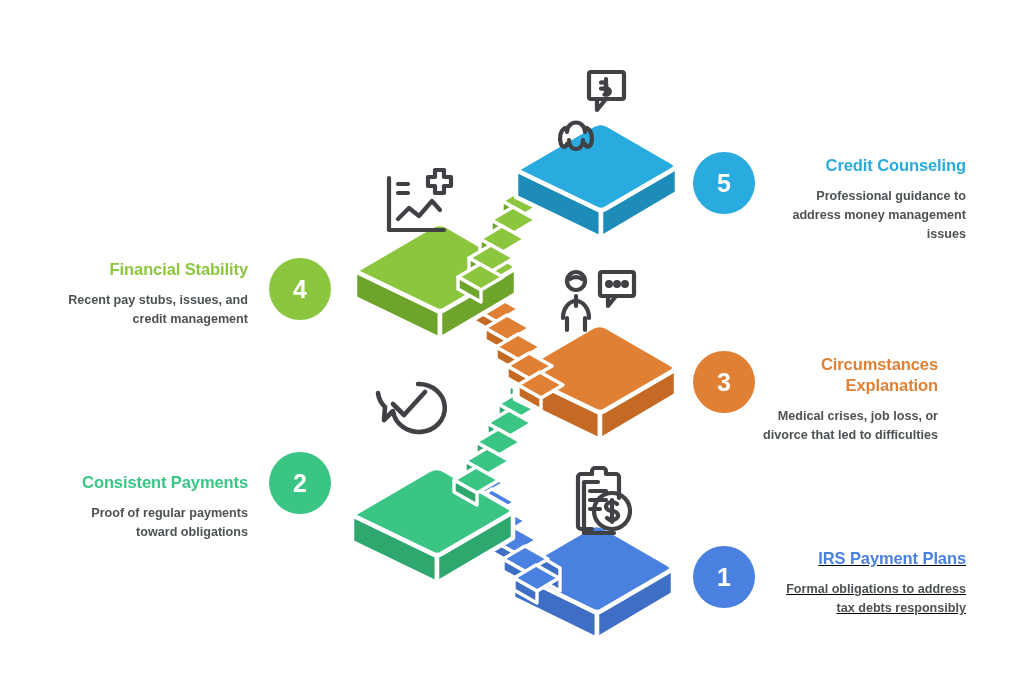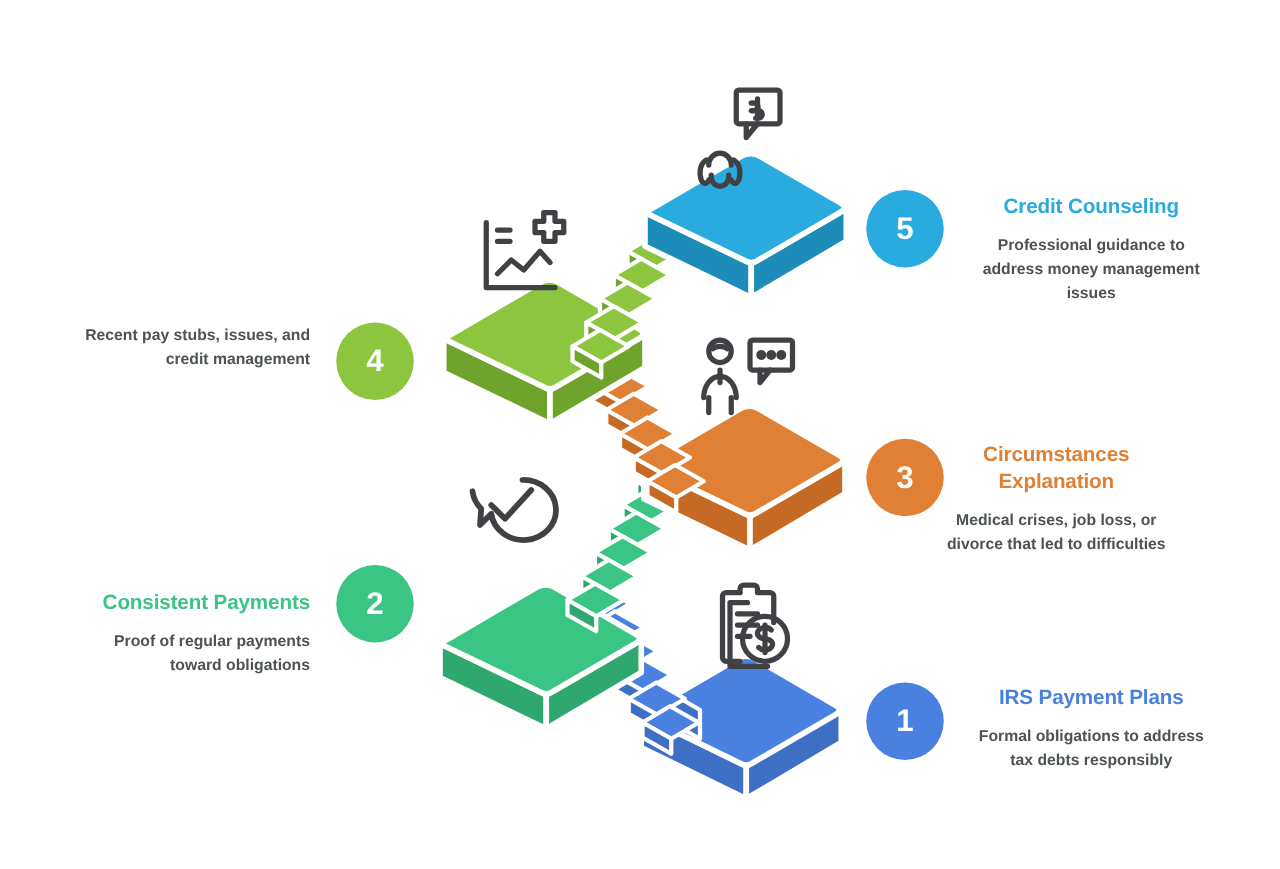--- a/index.html
+++ b/index.html
@@ -34,21 +34,21 @@
     color: #ffffff;
     font-size: 25px;
     font-weight: bold;
     box-shadow: 0 0 0 4px #ffffff;
   }
   .txt-wrap {
     position: absolute;
     width: 186px;
   }
   .txt-wrap.left { text-align: right; }
-  .txt-wrap.right { text-align: center; }
+  .txt-wrap.right { text-align: right; }
   .step-title {
     font-size: 16.5px;
     font-weight: bold;
     line-height: 1.26;
     margin: 0 0 11px 0;
     letter-spacing: -0.1px;
   }
   .step-desc {
     font-size: 12.6px;
     font-weight: bold;
@@ -244,20 +244,21 @@
       <p class="step-title" style="color:#29abdf;">Credit Counseling</p>
       <p class="step-desc">Professional guidance to address money management issues</p>
     </div>
   </div>
 
   <div class="step-block">
     <div class="num-circle" style="left:269px; top:258px; background:#8cc63e;">
       <span>4</span>
     </div>
     <div class="txt-wrap left" style="left:62px; top:259px;">
+      <p class="step-title" style="color:#8cc63e;">Financial Stability</p>
       <p class="step-desc">Recent pay stubs, issues, and credit management</p>
     </div>
   </div>
 
   <div class="step-block">
     <div class="num-circle" style="left:693px; top:351px; background:#df8034;">
       <span>3</span>
     </div>
     <div class="txt-wrap right" style="left:752px; top:354px;">
       <p class="step-title" style="color:#df8034;">Circumstances Explanation</p>
@@ -272,19 +273,19 @@
     <div class="txt-wrap left" style="left:62px; top:472px;">
       <p class="step-title" style="color:#3bc585;">Consistent Payments</p>
       <p class="step-desc">Proof of regular payments toward obligations</p>
     </div>
   </div>
 
   <div class="step-block">
     <div class="num-circle" style="left:693px; top:546px; background:#4a80df;">
       <span>1</span>
     </div>
-    <div class="txt-wrap right" style="left:780px; top:548px;">
+    <div class="txt-wrap right" style="left:780px; top:548px;text-decoration:underline;">
       <p class="step-title" style="color:#4a80df;">IRS Payment Plans</p>
       <p class="step-desc">Formal obligations to address tax debts responsibly</p>
     </div>
   </div>
 
 </div>
 
 </body></html>

